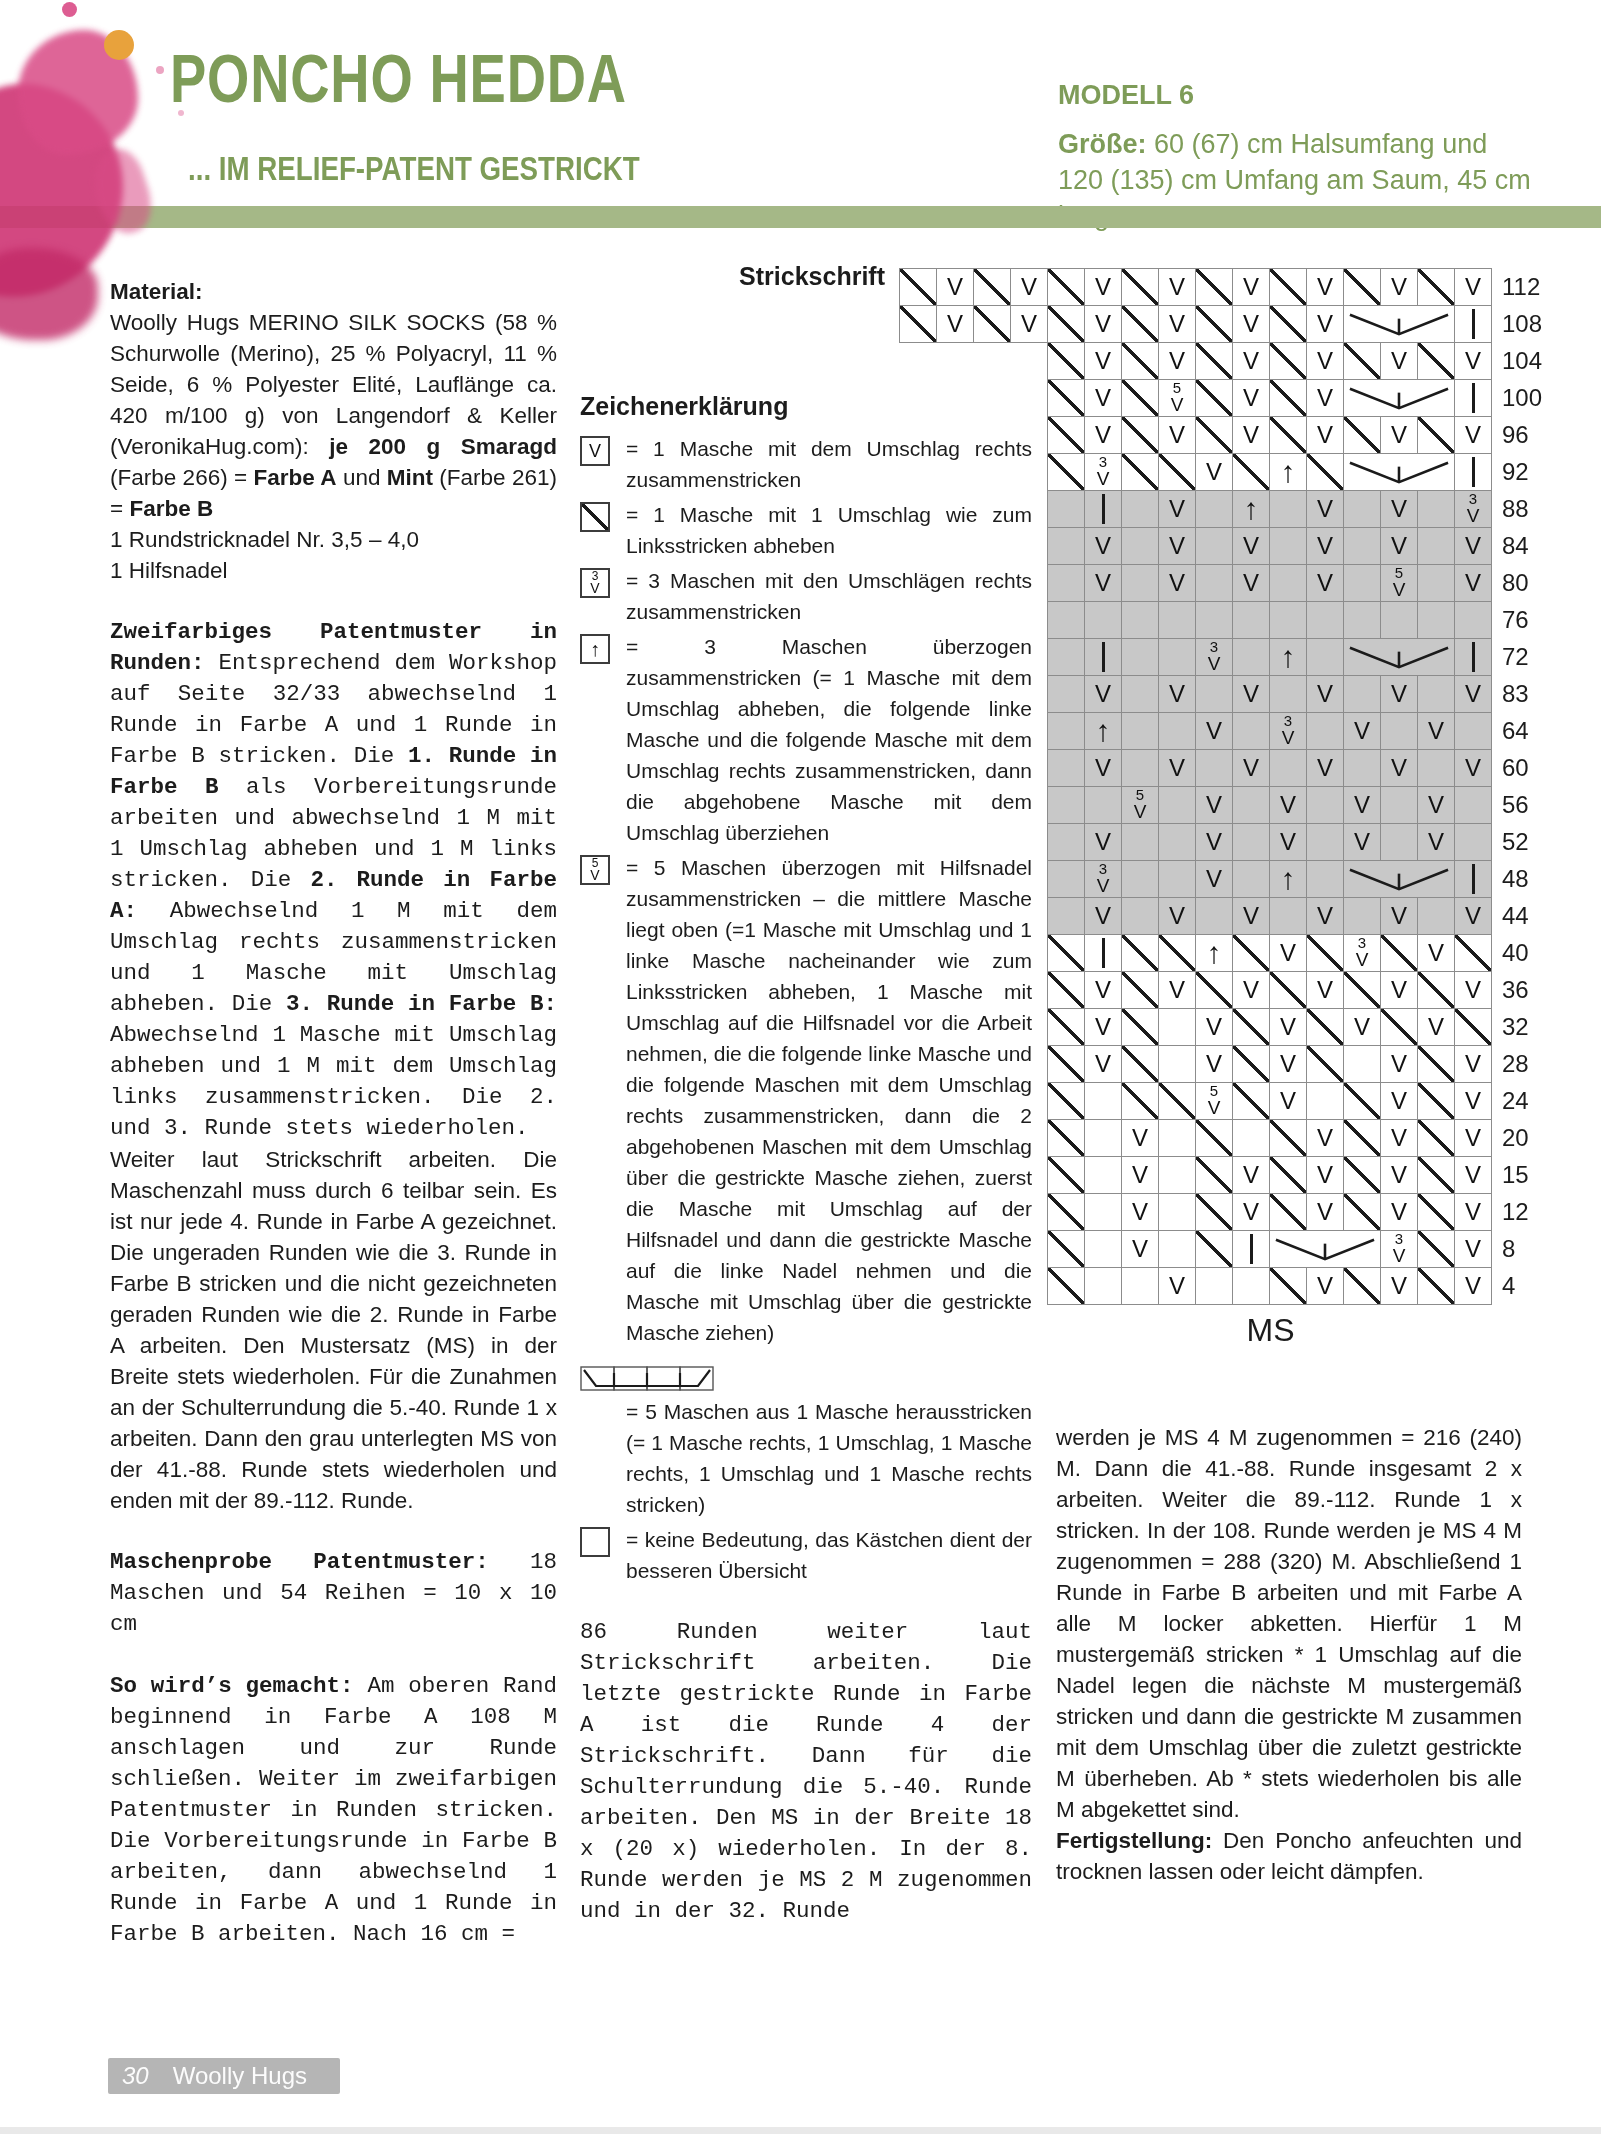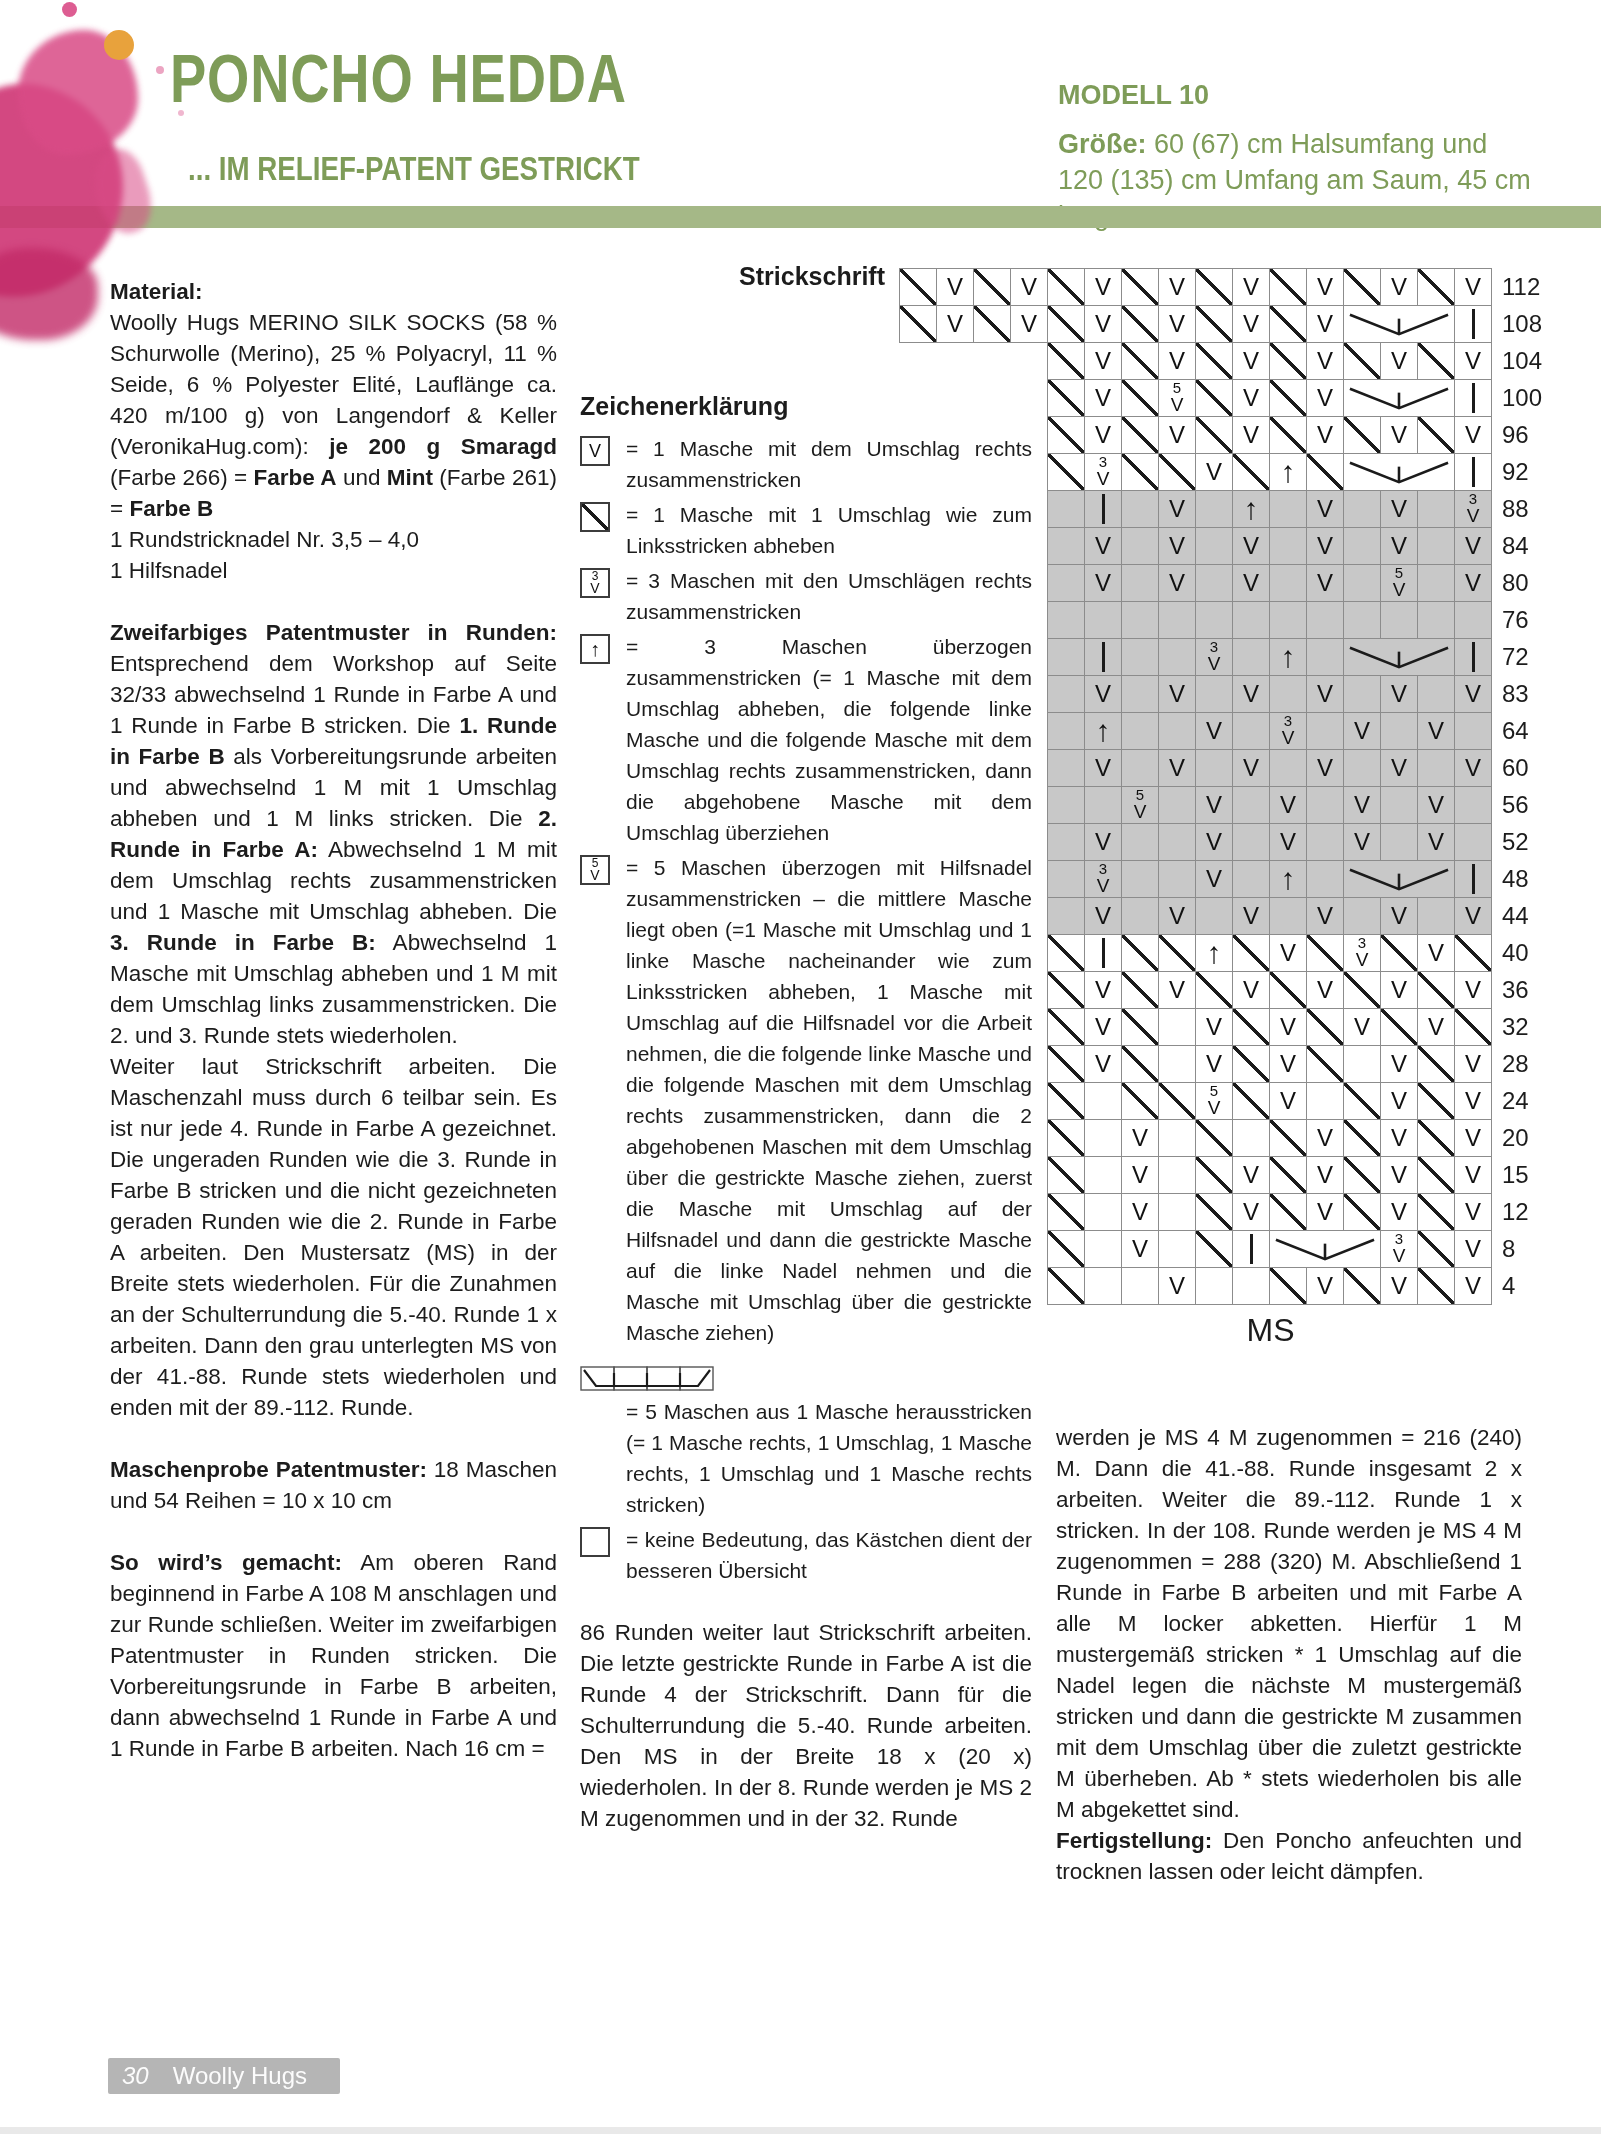--- a/index.html
+++ b/index.html
@@ -31,21 +31,21 @@
   .dot-orange{left:104px;top:30px;width:30px;height:30px;background:var(--splash-orange,#e8a23c);border-radius:50%;}
   .dot-pink{left:62px;top:2px;width:15px;height:15px;background:var(--splash-pink,#d94b86);border-radius:50%;opacity:.9;}
   .speck1{left:156px;top:66px;width:8px;height:8px;background:var(--splash-pink,#d94b86);border-radius:50%;opacity:.5;}
   .speck2{left:178px;top:110px;width:6px;height:6px;background:var(--splash-pink,#d94b86);border-radius:50%;opacity:.4;}
 
   
   .col-left{position:absolute;left:110px;top:276px;width:447px;}
   .col-mid{position:absolute;left:580px;top:392px;width:452px;}
   .col-right{position:absolute;left:1056px;top:1422px;width:466px;}
   .para{margin:0;text-align:justify;font-size:22.5px;line-height:31px;}
-  .para.gap{margin-top:31px;}
+  .para.gap{margin-top:31px;font-family:Liberation Mono, monospace;}
   .strick-label{position:absolute;left:560px;top:262px;width:325px;text-align:right;
                 font-weight:bold;font-size:25px;}
 
   
   .legend-heading{font-weight:bold;font-size:25px;margin:0 0 12px 0;}
   .legend-item{display:flex;margin-top:4px;}
   .lsym{flex:0 0 46px;padding-top:3px;}
   .ltext{flex:1;text-align:justify;font-size:21px;line-height:31px;}
   .ltext.indent{padding-left:46px;}
   .legend-item-wide{display:block;margin-top:10px;}
@@ -97,21 +97,21 @@
     <div class="blob b3"></div>
     <div class="blob b4"></div>
     <div class="blob dot-orange"></div>
     <div class="blob dot-pink"></div>
     <div class="blob speck1"></div>
     <div class="blob speck2"></div>
   </div>
 
   <div class="title">PONCHO HEDDA</div>
   <div class="subtitle">... IM RELIEF-PATENT GESTRICKT</div>
-  <div class="model">MODELL 10</div>
+  <div class="model">MODELL 6</div>
   <div class="sizeblock">
     <div><span class="b">Größe:</span><span> 60 (67) cm Halsumfang und</span></div>
     <div>120 (135) cm Umfang am Saum, 45 cm lang</div>
   </div>
 
   <div class="strick-label">Strickschrift</div>
 
   <div class="col-left">
       <p class="para"><span class="b">Material:</span></p>
       <p class="para"><span>Woolly Hugs MERINO SILK SOCKS (58 % Schurwolle (Merino), 25 % Polyacryl, 11 % Seide, 6 % Polyester Elité, Lauflänge ca. 420 m/100 g) von Langendorf &amp; Keller (VeronikaHug.com): </span><span class="b">je 200 g Smaragd</span><span> (Farbe 266) = </span><span class="b">Farbe A</span><span> und </span><span class="b">Mint</span><span> (Farbe 261) = </span><span class="b">Farbe B</span><br><span>1 Rundstricknadel Nr. 3,5 – 4,0</span><br><span>1 Hilfsnadel</span></p>

